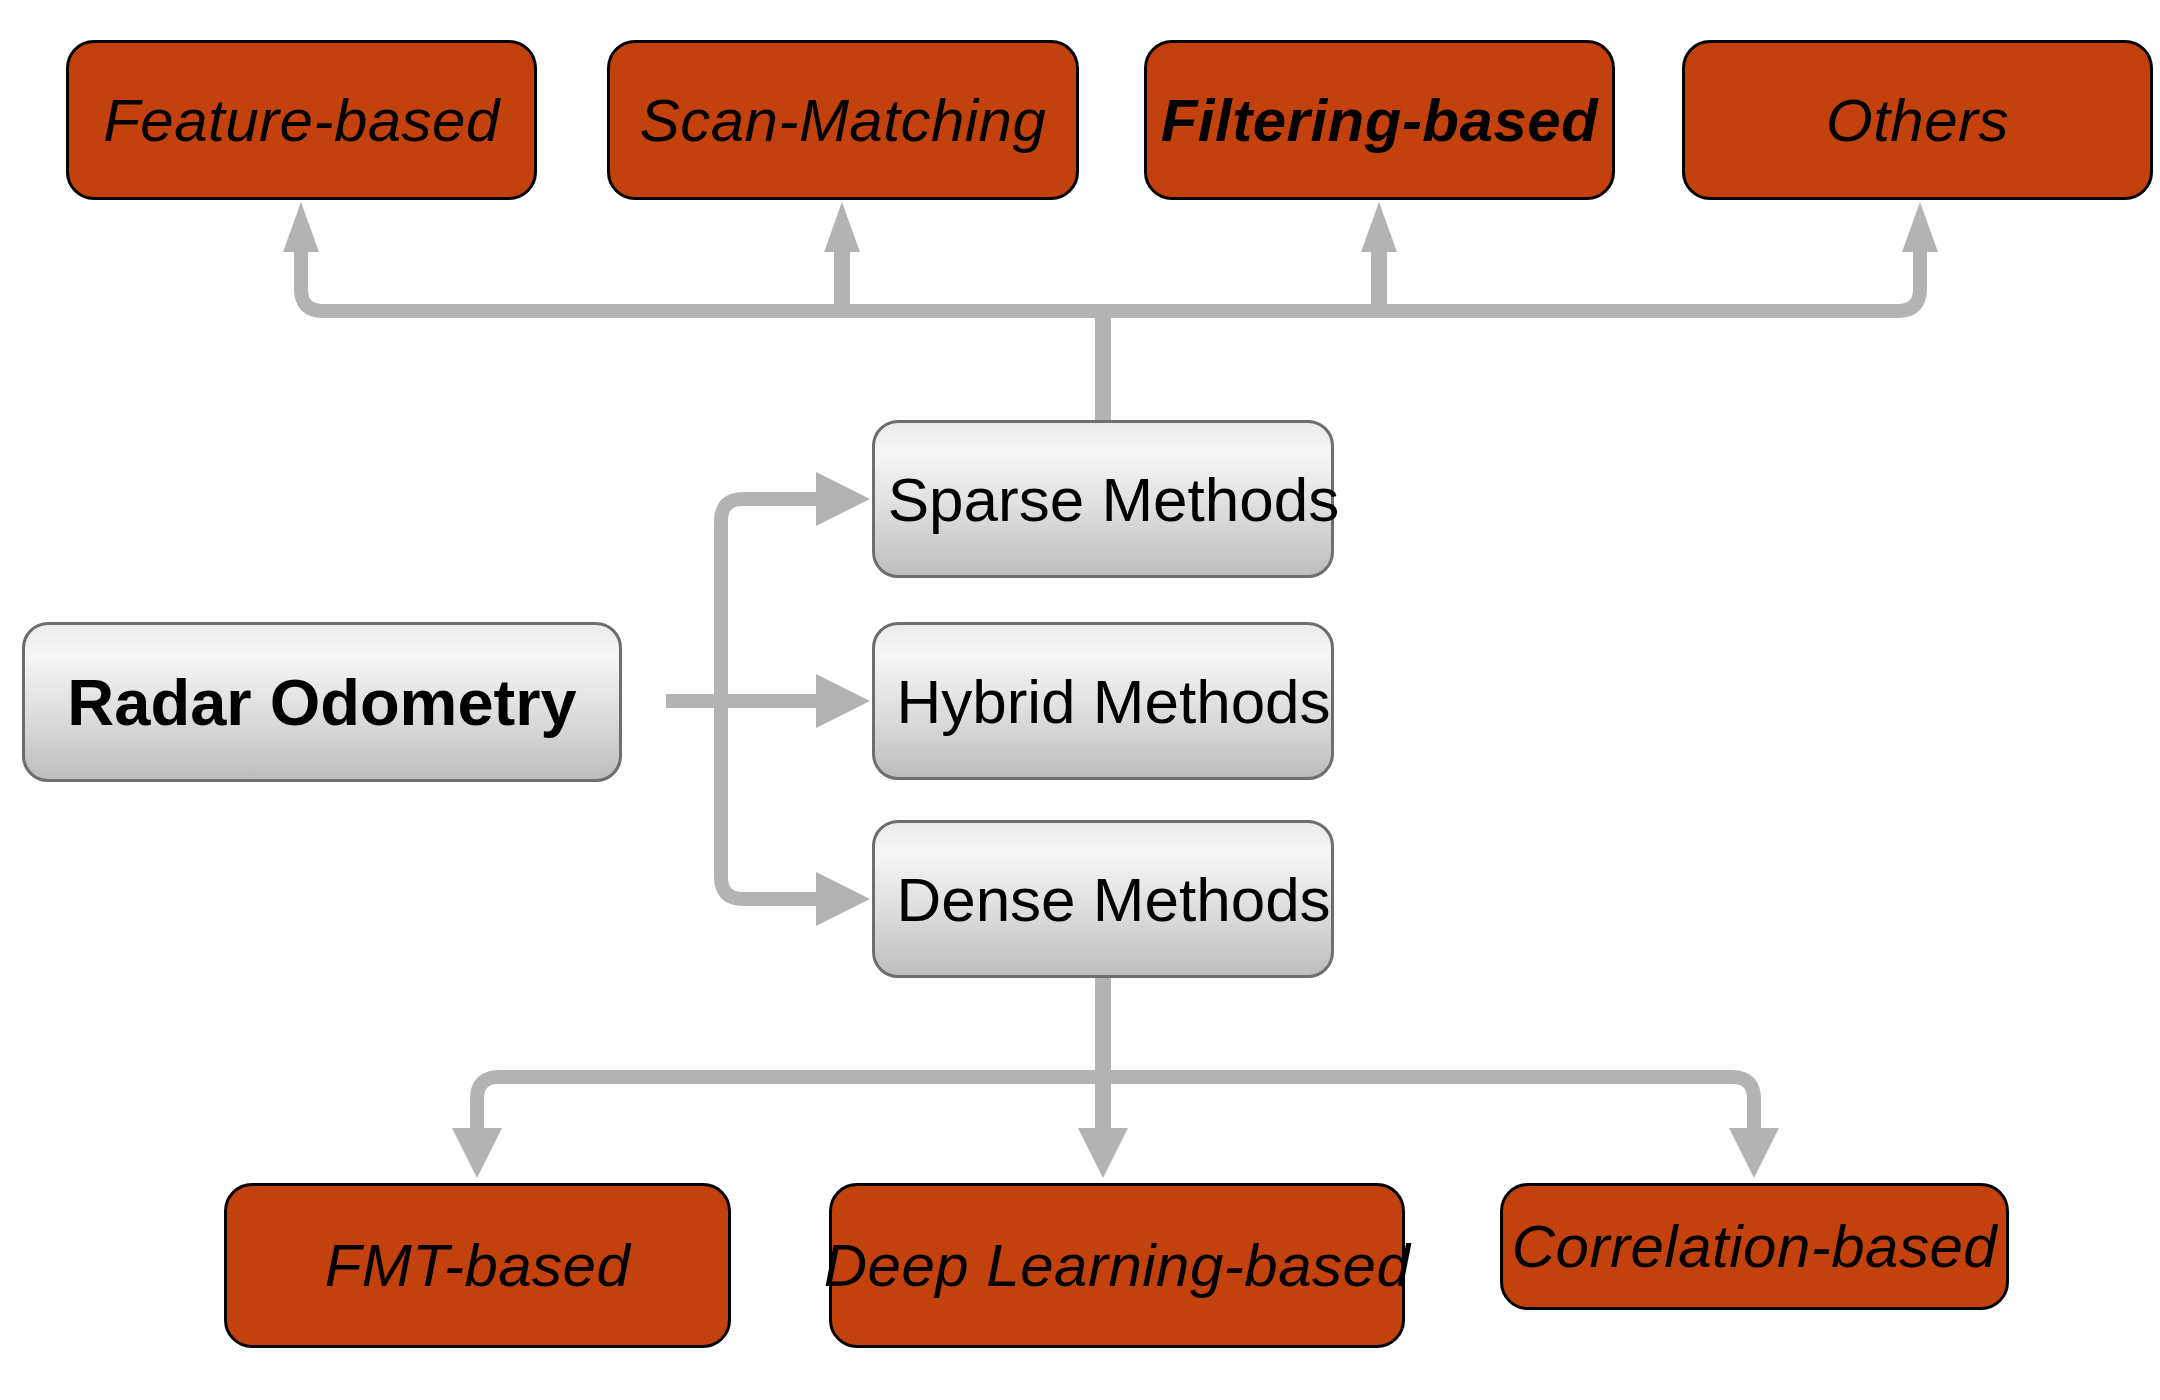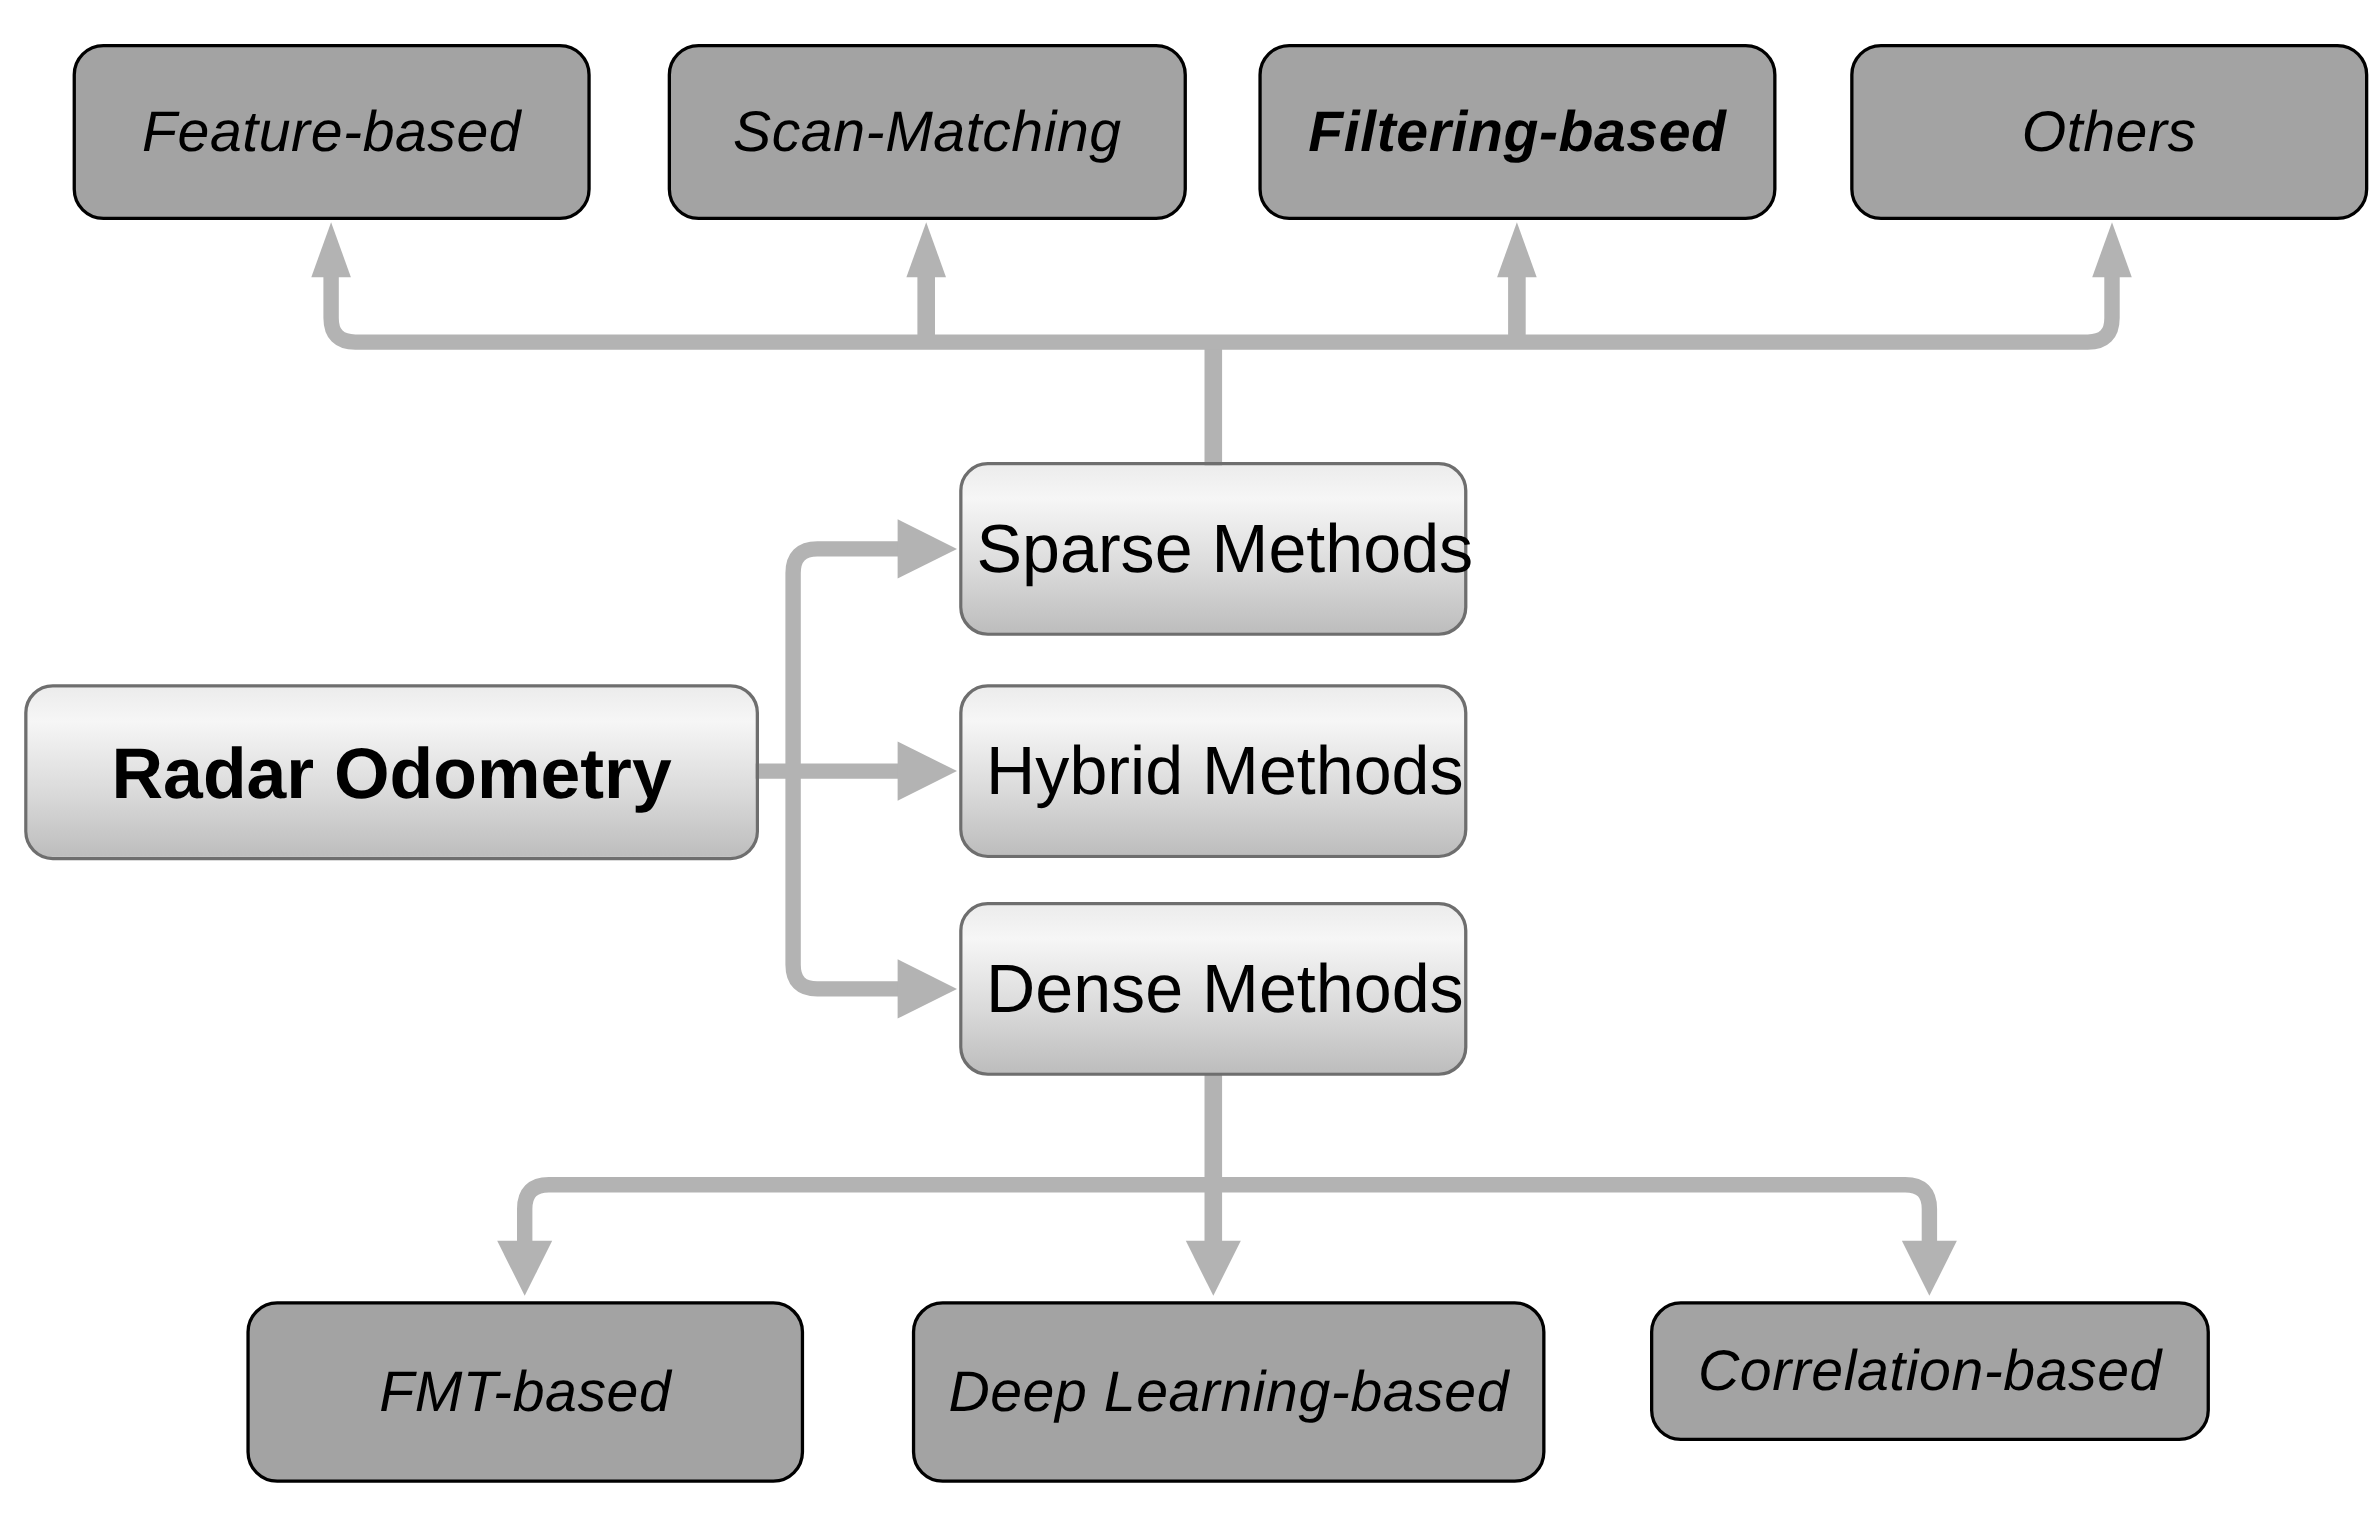--- a/index.html
+++ b/index.html
@@ -42,25 +42,25 @@
     z-index: 2;
     display: flex;
     align-items: center;
     justify-content: center;
     text-align: center;
     color: #000000;
     box-sizing: border-box;
     white-space: nowrap;
   }
   .leaf {
-    background: #a3a3a3;
+    background: #c2410c;
     border: 3px solid #000000;
     border-radius: 28px;
     font-style: italic;
-    font-size: 52px;
+    font-size: 60px;
     letter-spacing: 0.5px;
   }
   .branch-node {
     background: linear-gradient(180deg, #ececec 0%, #f6f6f6 20%, #dadada 62%, #bdbdbd 100%);
     border: 3px solid #6e6e6e;
     border-radius: 26px;
     font-size: 62px;
     padding-left: 21px;
   }
   .root-node {
@@ -68,21 +68,21 @@
     border: 3px solid #6e6e6e;
     border-radius: 26px;
     font-weight: bold;
     font-size: 65px;
   }
   
   #node-feature   { left: 66px;   top: 40px;   width: 471px; height: 160px; }
   #node-scan      { left: 607px;  top: 40px;   width: 472px; height: 160px; }
   #node-filtering { left: 1144px; top: 40px;   width: 471px; height: 160px; font-weight: bold; }
   #node-others    { left: 1682px; top: 40px;   width: 471px; height: 160px; }
-  #node-radar     { left: 22px;   top: 622px;  width: 668px; height: 160px; }
+  #node-radar     { left: 22px;   top: 622px;  width: 600px; height: 160px; }
   #node-sparse    { left: 872px;  top: 420px;  width: 462px; height: 158px; }
   #node-hybrid    { left: 872px;  top: 622px;  width: 462px; height: 158px; }
   #node-dense     { left: 872px;  top: 820px;  width: 462px; height: 158px; }
   #node-fmt       { left: 224px;  top: 1183px; width: 507px; height: 165px; }
   #node-deep      { left: 829px;  top: 1183px; width: 576px; height: 165px; }
   #node-corr      { left: 1500px; top: 1183px; width: 509px; height: 127px; text-align: right; }
 </style>
 </head>
 <body>
 

